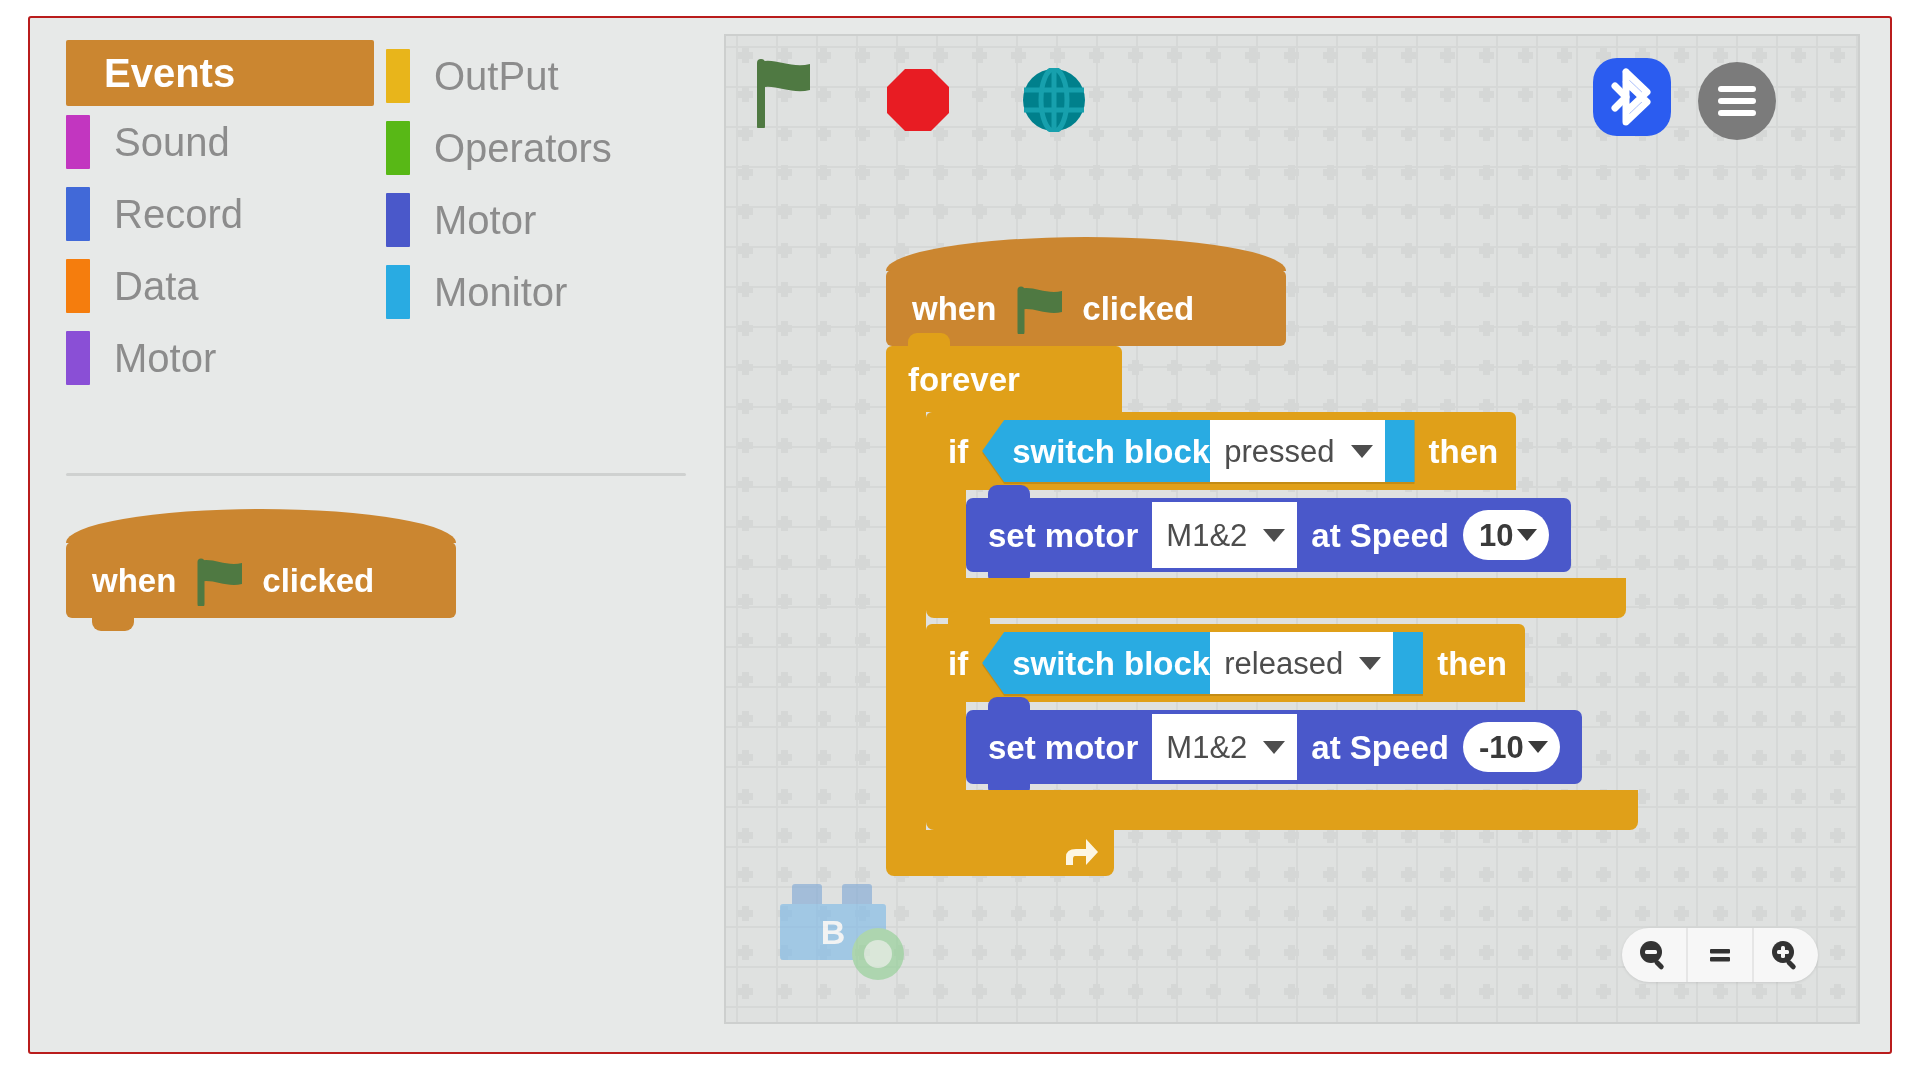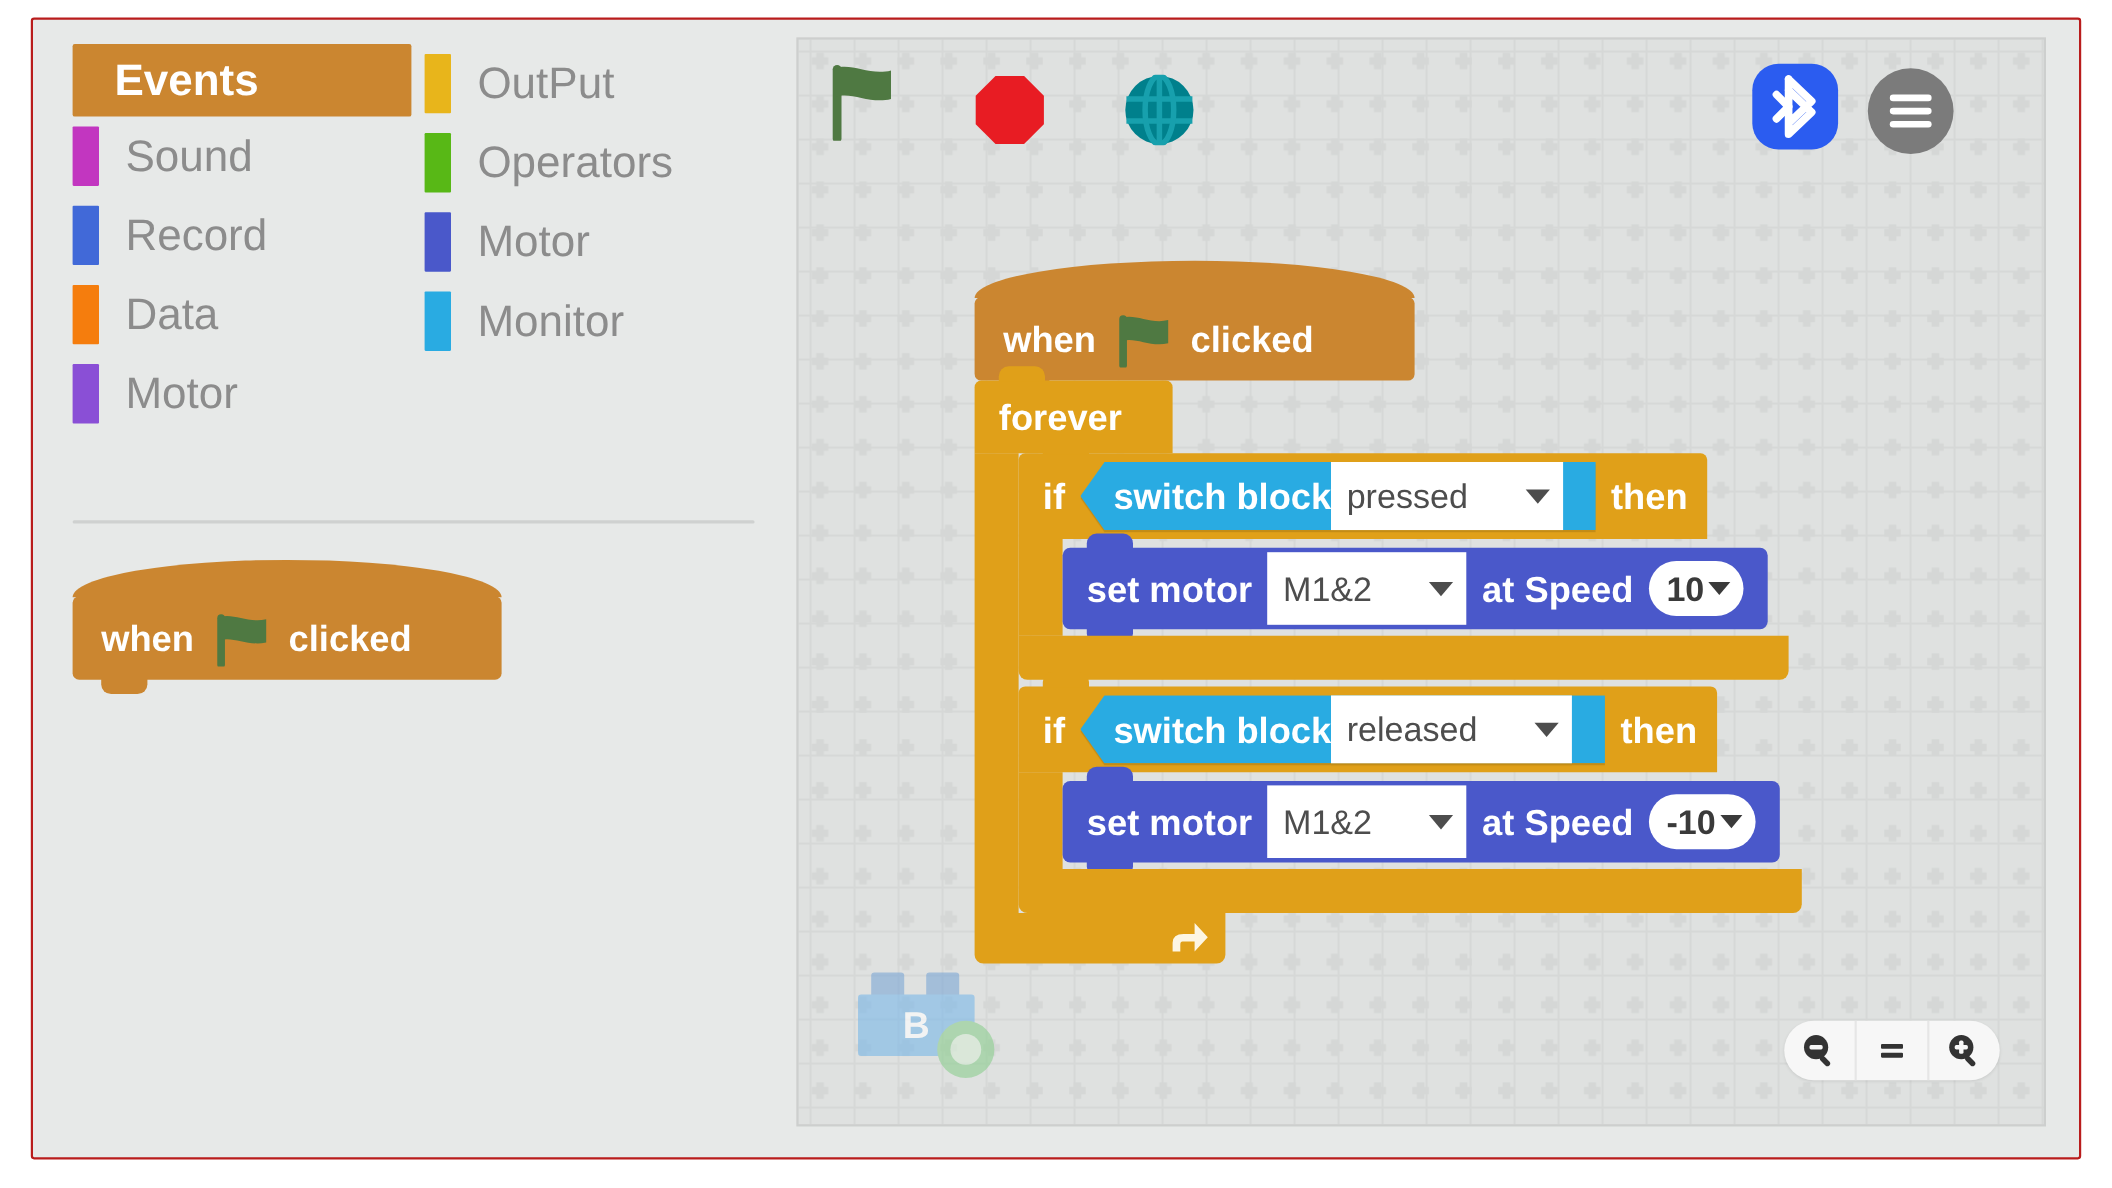--- a/index.html
+++ b/index.html
@@ -122,21 +122,21 @@
   }
   #tb-bt svg,#tb-menu svg{position:absolute;left:0;top:0;}
 
   
   #script{position:absolute;left:160px;top:200px;}
 
   
   .c-wrap{position:relative;}
   .c-head{
     background:#e0a019;
-    width:180px;height:66px;
+    width:236px;height:66px;
     display:flex;align-items:center;padding-left:22px;
     box-sizing:border-box;
     border-radius:6px 6px 0 0;
     position:relative;
   }
   .c-head:after{
     content:"";position:absolute;left:22px;top:-13px;
     width:42px;height:14px;background:#e0a019;
     border-radius:9px 9px 0 0;
   }
@@ -219,21 +219,20 @@
   
   .dd{
     background:#ffffff;
     height:66px;
     display:flex;align-items:center;
     padding:0 12px 0 14px;
     box-sizing:border-box;
     font-size:31px;color:#4d4d4d;
     white-space:nowrap;
     line-height:1;
-    gap:36px;
   }
   .dd .tri{
     width:0;height:0;margin-left:16px;
     border-left:11px solid transparent;
     border-right:11px solid transparent;
     border-top:13px solid #4d4d4d;
   }
   
   .num{
     background:#ffffff;

